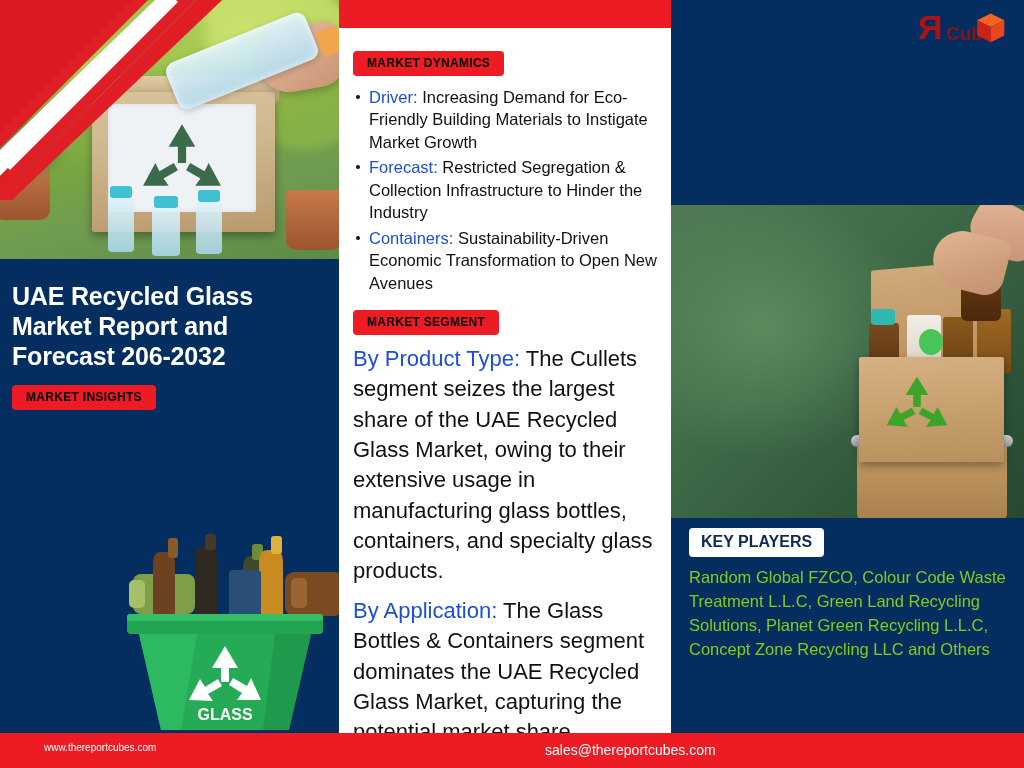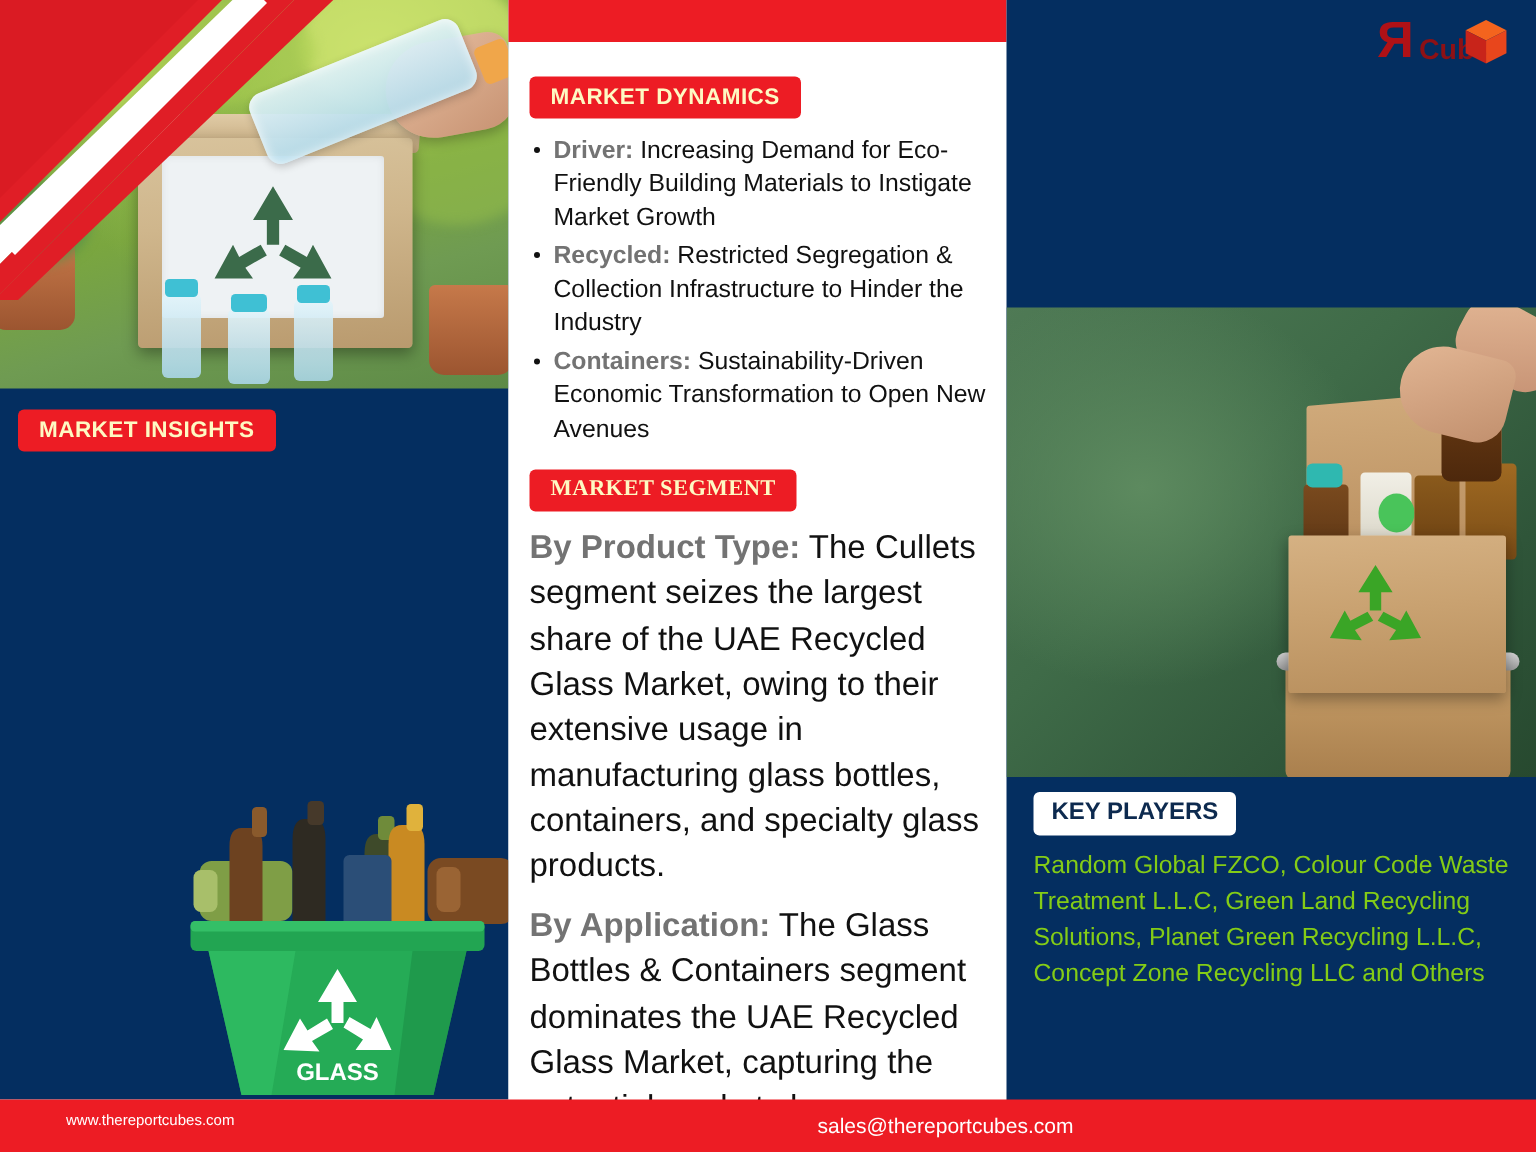--- a/index.html
+++ b/index.html
@@ -40,39 +40,39 @@
      background:linear-gradient(180deg,rgba(225,243,250,.92),rgba(178,219,236,.92));
      border-radius:10px;box-shadow:inset 0 0 8px rgba(255,255,255,.8),0 2px 6px rgba(0,0,0,.2);}
   .pl-cap{position:absolute;right:-2px;top:28px;width:22px;height:26px;background:#f0a64a;border-radius:4px;transform:rotate(-22deg);}
 
   
   .red-diag{position:absolute;left:0;top:0;width:300px;height:200px;pointer-events:none;}
 
   .left-pad{position:absolute;left:0;top:259px;width:339px;}
   .title{color:#ffffff;font-size:25px;line-height:1.20;font-weight:bold;letter-spacing:-.2px;
      padding:22px 14px 0 12px;margin:0;}
-  .badge{display:inline-block;background:#ED1C24;color:#fef9c3;font-weight:bold;border-radius:4px;
-     padding:5px 14px 6px 14px;font-size:15px;letter-spacing:.3px;}
+  .badge{display:inline-block;background:#ED1C24;color:#000000;font-weight:bold;border-radius:4px;
+     padding:5px 14px 6px 14px;font-size:12px;letter-spacing:.3px;}
   .badge-wrap-left{padding:14px 0 0 12px;}
   .insight-text{color:#ffffff;font-size:17px;line-height:1.48;padding:12px 30px 0 12px;margin:0;}
 
   
   .glassbin{position:absolute;left:105px;top:522px;width:236px;height:211px;}
 
   
   .col-mid{position:absolute;left:339px;top:0;width:332px;height:733px;background:#ffffff;}
   .mid-topbar{position:absolute;left:0;top:0;width:332px;height:28px;background:#ED1C24;}
   .mid-body{position:absolute;left:0;top:28px;width:332px;padding:0;}
   .badge-mid{margin:23px 0 0 14px;}
   ul.dyn{margin:10px 12px 0 14px;padding:0 0 0 16px;list-style:none;}
   ul.dyn li{position:relative;color:#111111;font-size:16.5px;line-height:1.36;margin-bottom:3px;}
   ul.dyn li:before{content:"";position:absolute;left:-13px;top:9px;width:4px;height:4px;border-radius:50%;background:#111;}
-  .lbl{color:#737373;font-weight:bold;}
+  .lbl{color:#1d4ed8;font-weight:normal;}
   .seg-p{color:#111111;font-size:22px;line-height:1.38;margin:9px 12px 0 14px;}
-  .badge-seg{margin:16px 4px 0 14px;font-family:Liberation Serif, serif;}
+  .badge-seg{margin:16px 4px 0 14px;}
 
   
   .col-right{position:absolute;left:671px;top:0;width:353px;height:750px;background:#042E60;overflow:hidden;}
   .photo-right{position:absolute;left:0;top:205px;width:353px;height:313px;overflow:hidden;
      background:
        radial-gradient(ellipse 220px 190px at 90px 120px, #5d8a5f 0%, rgba(0,0,0,0) 70%),
        linear-gradient(135deg,#4f7a55 0%,#3f6b48 40%,#2f5539 75%,#27492f 100%);}
   .pr-barrel{position:absolute;left:186px;top:235px;width:150px;height:80px;
      background:linear-gradient(180deg,#c9a06a,#a97f4d);border-radius:6px;}
   .pr-ring{position:absolute;left:180px;top:230px;width:162px;height:12px;background:linear-gradient(180deg,#d8d8d8,#9a9a9a);border-radius:6px;}
@@ -151,20 +151,21 @@
         <polygon points="0,150 155,0 176,0 0,176" fill="#ffffff"></polygon>
         <polygon points="0,176 176,0 196,0 0,196 " fill="#E01E26"></polygon>
         <polygon points="0,196 196,0 210,0 0,210" fill="#E01E26"></polygon>
         <polygon points="0,200 248,-48 260,-36 12,200" fill="#E01E26"></polygon>
         <polygon points="0,160 168,-8 178,2 10,170" fill="#ffffff"></polygon>
         <polygon points="0,0 132,0 0,132" fill="#DA1B23"></polygon>
       </svg>
     </div>
 
     <div class="left-pad">
+      <h1 class="title">UAE Recycled Glass Market Report and Forecast 206-2032</h1>
       <div class="badge-wrap-left">
         <span class="badge">MARKET INSIGHTS</span>
       </div>
     </div>
 
     <svg class="glassbin" viewBox="0 0 236 211">
 
       <g>
         <rect x="28" y="52" width="62" height="40" rx="8" fill="#7f9e46"></rect>
         <rect x="24" y="58" width="16" height="28" rx="5" fill="#a8bf6a"></rect>
@@ -203,21 +204,21 @@
 
       <div class="badge-mid">
         <span class="badge">MARKET DYNAMICS</span>
       </div>
 
       <ul class="dyn">
         <li>
           <span class="lbl">Driver:</span><span> Increasing Demand for Eco-Friendly Building Materials to Instigate Market Growth</span>
         </li>
         <li>
-          <span class="lbl">Recycled:</span><span> Restricted Segregation &amp; Collection Infrastructure to Hinder the Industry</span>
+          <span class="lbl">Forecast:</span><span> Restricted Segregation &amp; Collection Infrastructure to Hinder the Industry</span>
         </li>
         <li>
           <span class="lbl">Containers:</span><span> Sustainability-Driven Economic Transformation to Open New Avenues</span>
         </li>
       </ul>
 
       <div class="badge-seg">
         <span class="badge">MARKET SEGMENT</span>
       </div>
 

